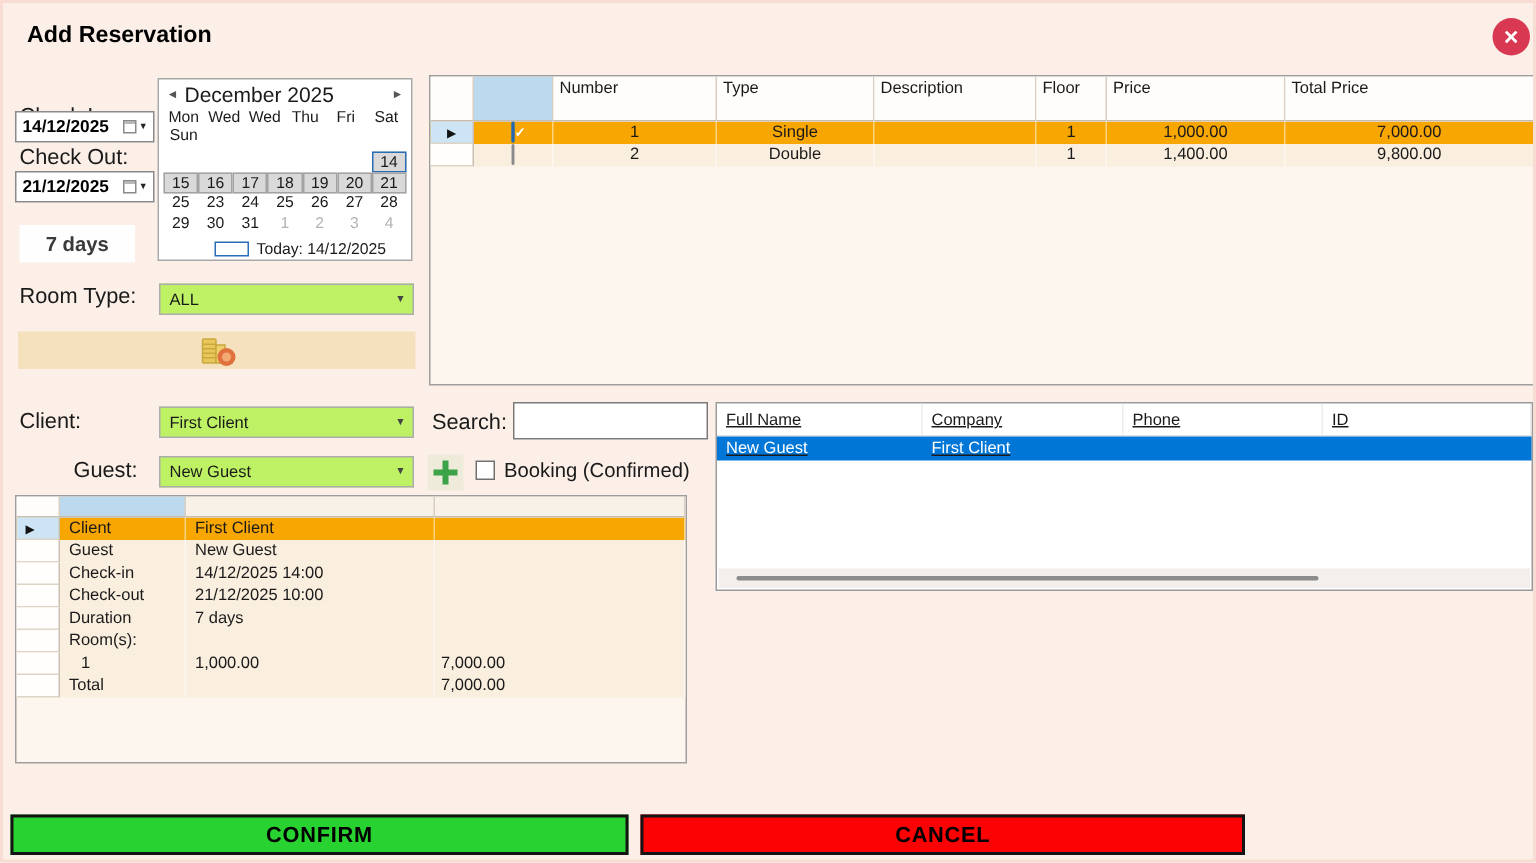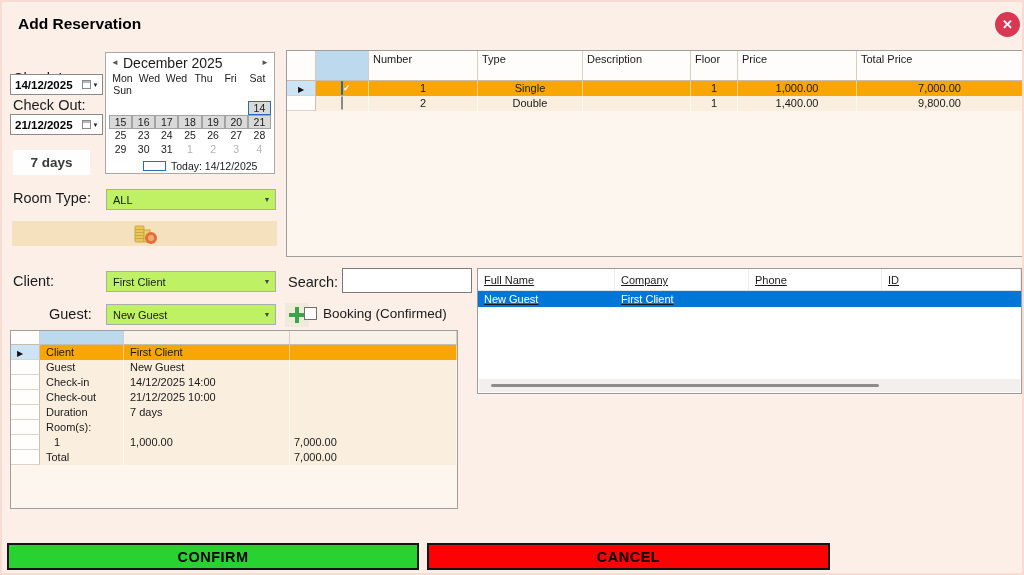--- a/index.html
+++ b/index.html
@@ -66,21 +66,21 @@
   .banner { position:absolute; left:10px; top:219px; width:265px; height:25px; background:#F5E1BE;
             display:flex; align-items:center; justify-content:center; cursor:pointer; }
 
   .search-input { position:absolute; left:340px; top:266px; width:130px; height:25px;
                   border:1px solid #7A7A7A; background:#fff; padding:0 4px;
                   font:12px "Liberation Sans",sans-serif; }
 
   .plus-btn { position:absolute; left:283px; top:301px; width:24px; height:24px; background:#EFEBDA;
               display:flex; align-items:center; justify-content:center; cursor:pointer; }
 
-  .booking { position:absolute; left:302px; top:304px; display:flex; align-items:center;
+  .booking { position:absolute; left:315px; top:304px; display:flex; align-items:center;
              font-size:13.5px; cursor:pointer; }
   .booking .box { width:13px; height:13px; border:1px solid #707070; background:#fff; margin-right:6px; }
 
   
   .dgrid { position:absolute; background:#FDF6EF; border:1px solid #9E9E9E; font-size:11px; overflow:hidden; }
   .grow { display:grid; }
   .hcell { background:#FFFDFB; border-right:1px solid #D8CFC2; border-bottom:1px solid #C6BDB0;
            padding-left:4px; overflow:hidden; white-space:nowrap; }
   .hcell.blue { background:#BCD9EE; }
   .cell { overflow:hidden; white-space:nowrap; border-right:1px solid rgba(255,255,255,.5); }

